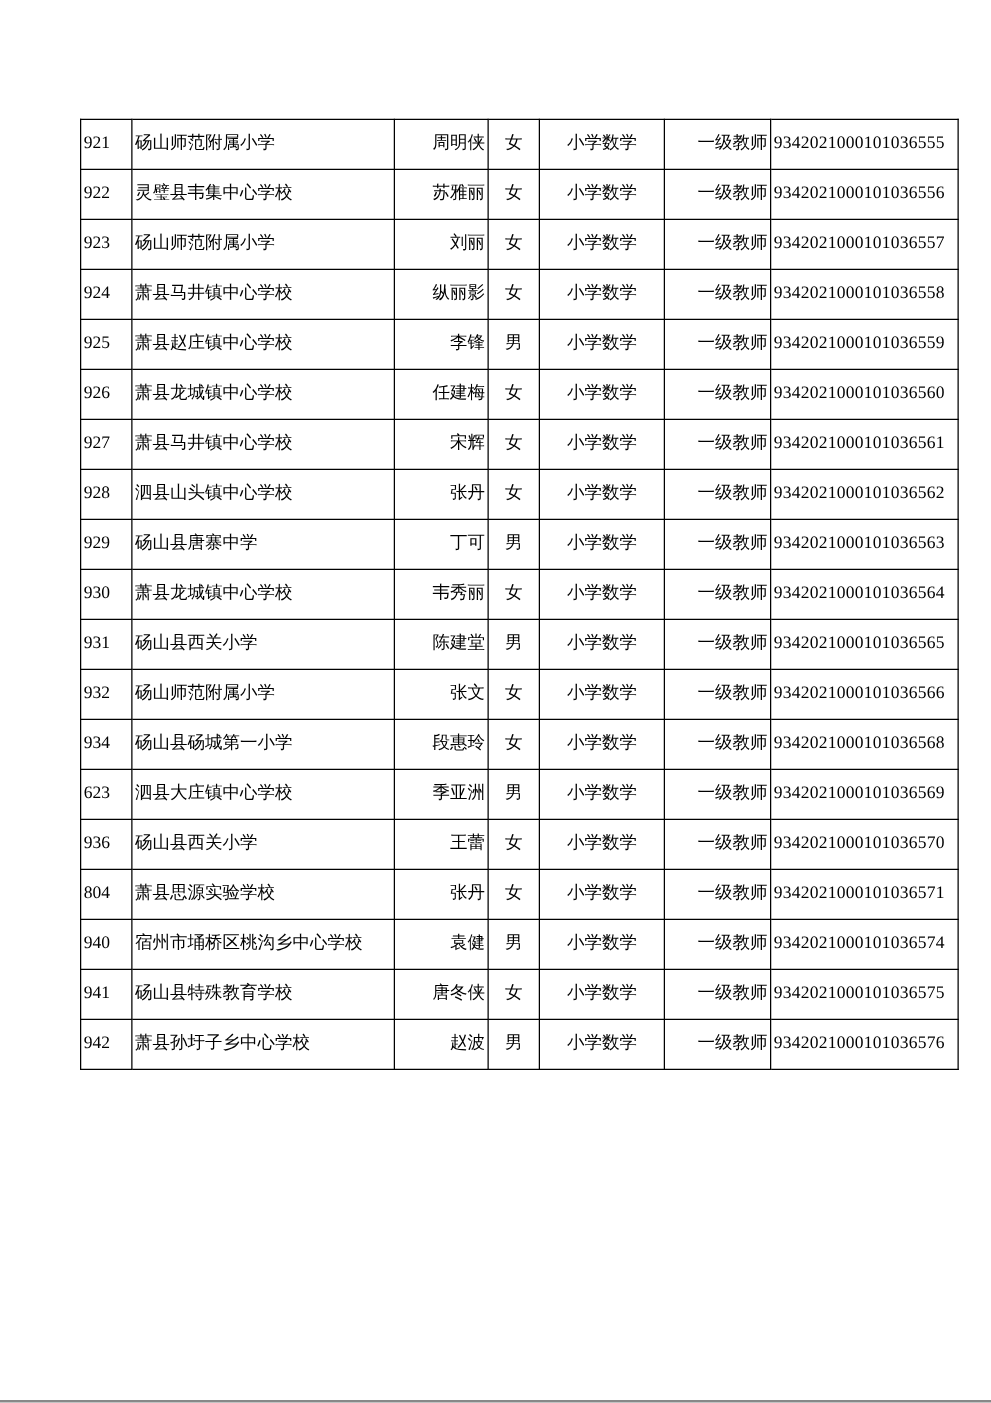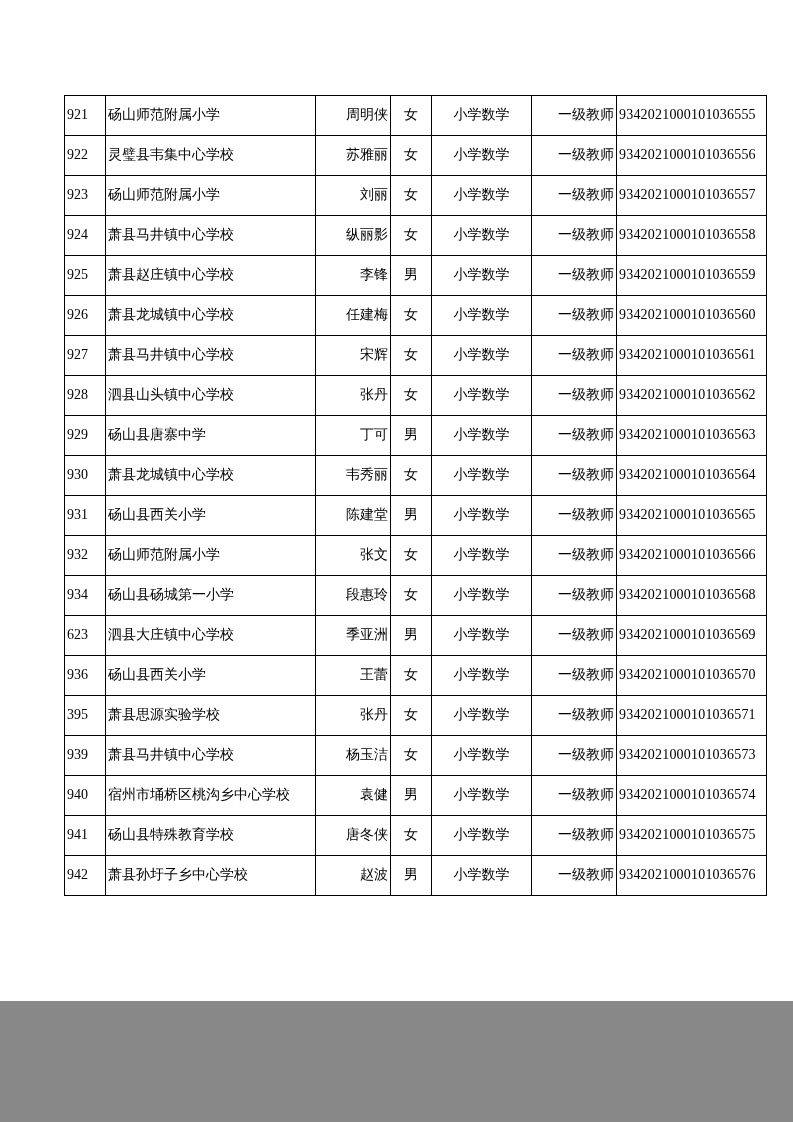--- a/index.html
+++ b/index.html
@@ -3,21 +3,21 @@
 <meta charset="utf-8">
 <style>
   html, body {
     margin: 0;
     padding: 0;
     background: #888;
   }
   .page {
     position: relative;
     width: 793px;
-    height: 1001px;
+    height: 1120px;
     margin: 0 auto;
     background: #ffffff;
     font-family: "Liberation Serif", "DejaVu Serif", serif;
     color: #000;
   }
   table.roster {
     position: absolute;
     left: 64px;
     top: 95px;
     border-collapse: collapse;
@@ -177,36 +177,27 @@
         <tr>
           <td class="col-row-number">936</td>
           <td class="col-school">砀山县西关小学</td>
           <td class="col-name">王蕾</td>
           <td class="col-gender">女</td>
           <td class="col-subject">小学数学</td>
           <td class="col-title">一级教师</td>
           <td class="col-cert-number">9342021000101036570</td>
         </tr>
         <tr>
-          <td class="col-row-number">395</td>
+          <td class="col-row-number">804</td>
           <td class="col-school">萧县思源实验学校</td>
           <td class="col-name">张丹</td>
           <td class="col-gender">女</td>
           <td class="col-subject">小学数学</td>
           <td class="col-title">一级教师</td>
           <td class="col-cert-number">9342021000101036571</td>
-        </tr>
-        <tr>
-          <td class="col-row-number">939</td>
-          <td class="col-school">萧县马井镇中心学校</td>
-          <td class="col-name">杨玉洁</td>
-          <td class="col-gender">女</td>
-          <td class="col-subject">小学数学</td>
-          <td class="col-title">一级教师</td>
-          <td class="col-cert-number">9342021000101036573</td>
         </tr>
         <tr>
           <td class="col-row-number">940</td>
           <td class="col-school">宿州市埇桥区桃沟乡中心学校</td>
           <td class="col-name">袁健</td>
           <td class="col-gender">男</td>
           <td class="col-subject">小学数学</td>
           <td class="col-title">一级教师</td>
           <td class="col-cert-number">9342021000101036574</td>
         </tr>

